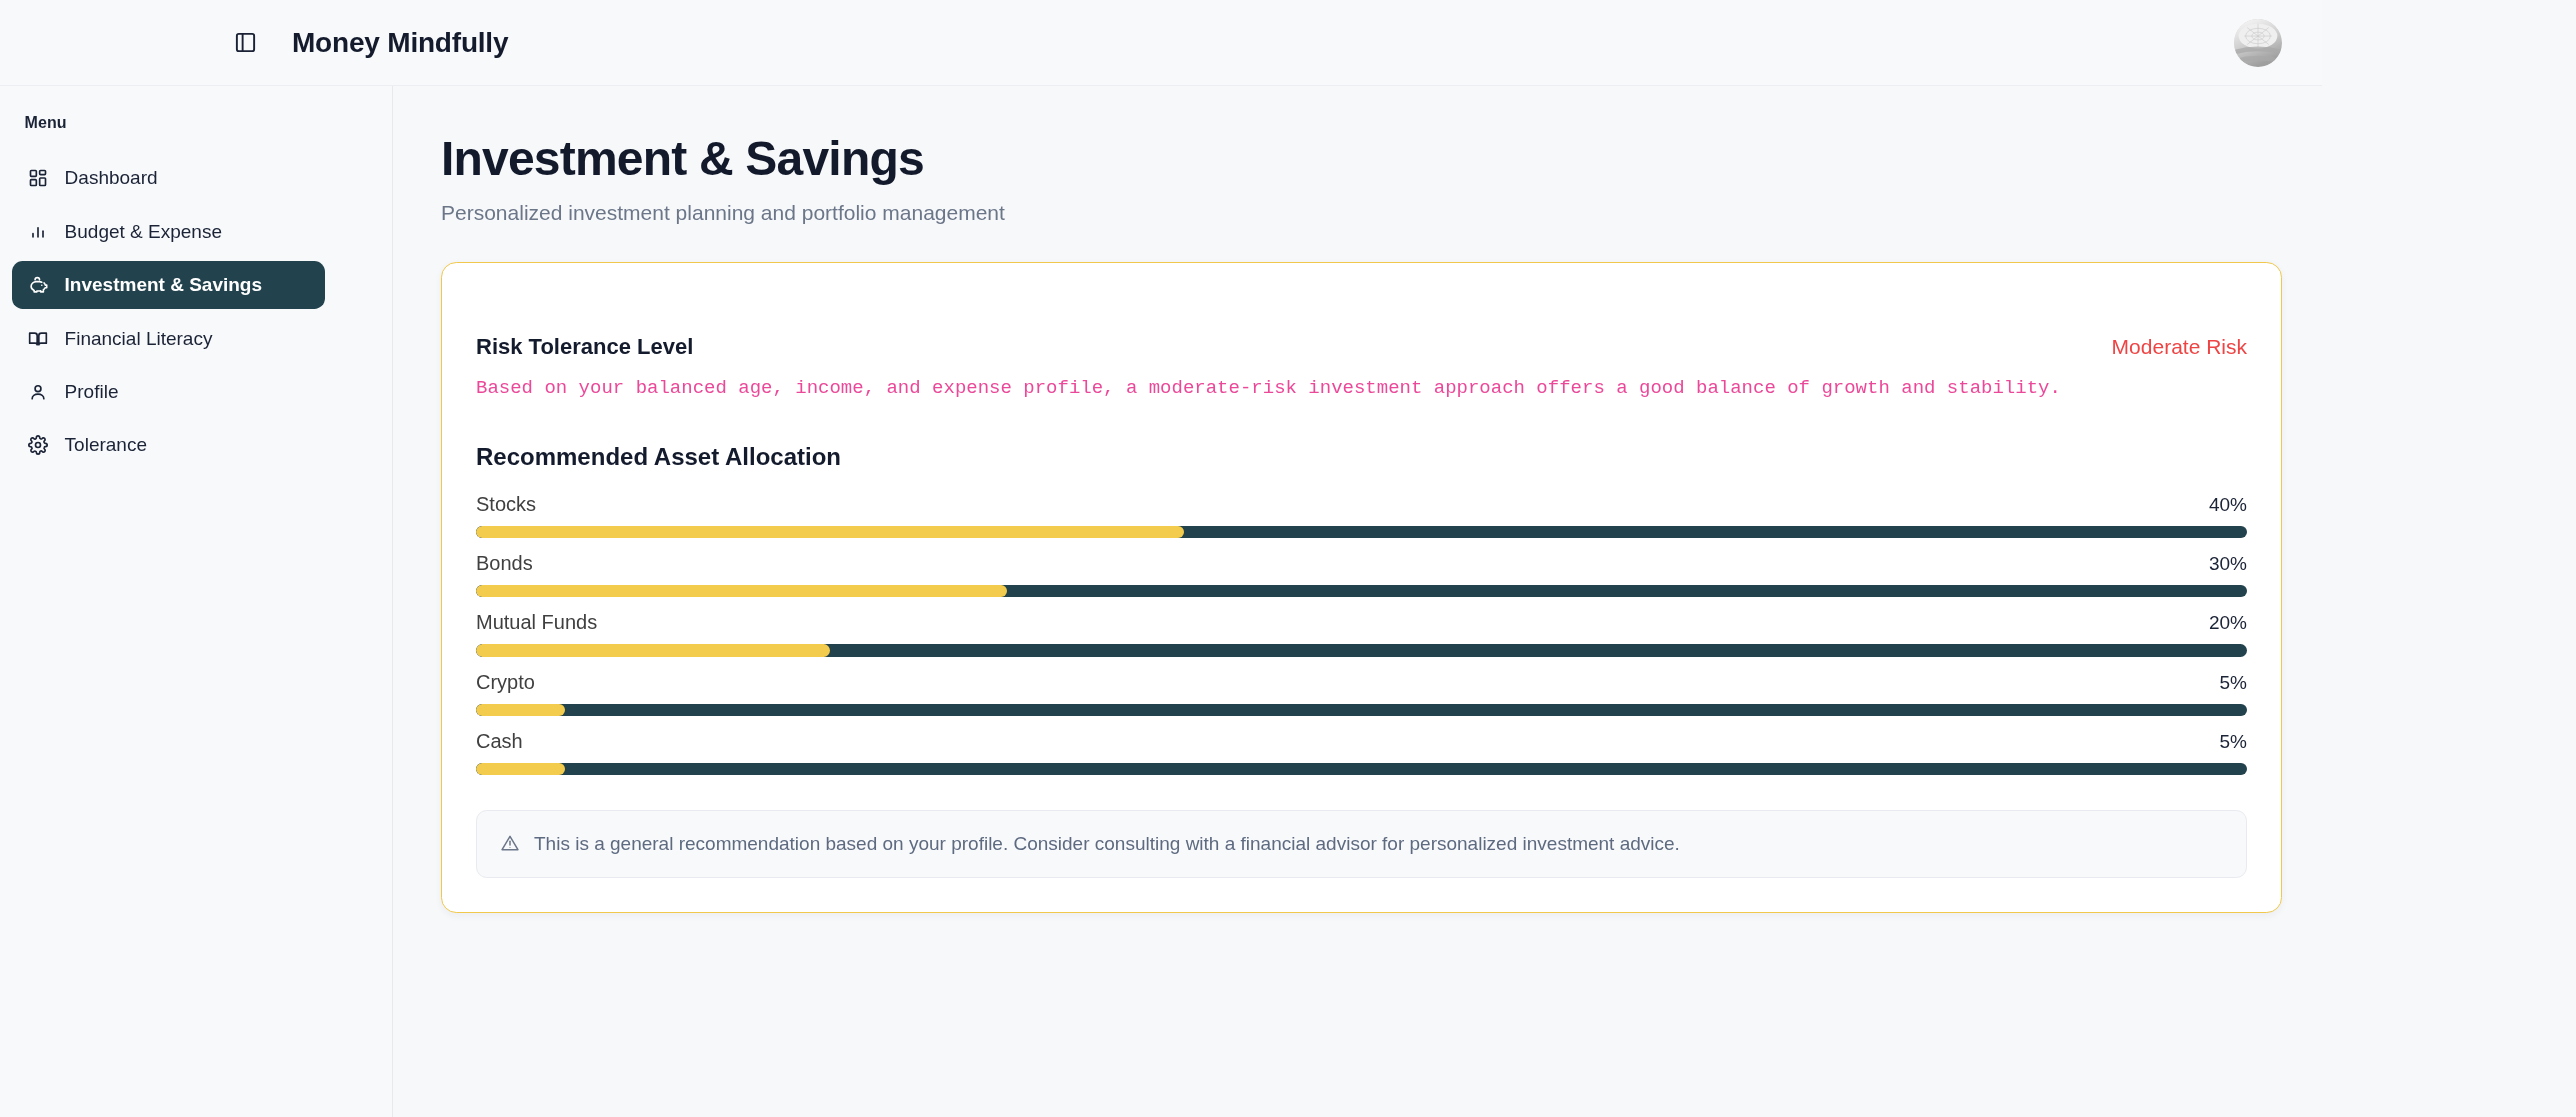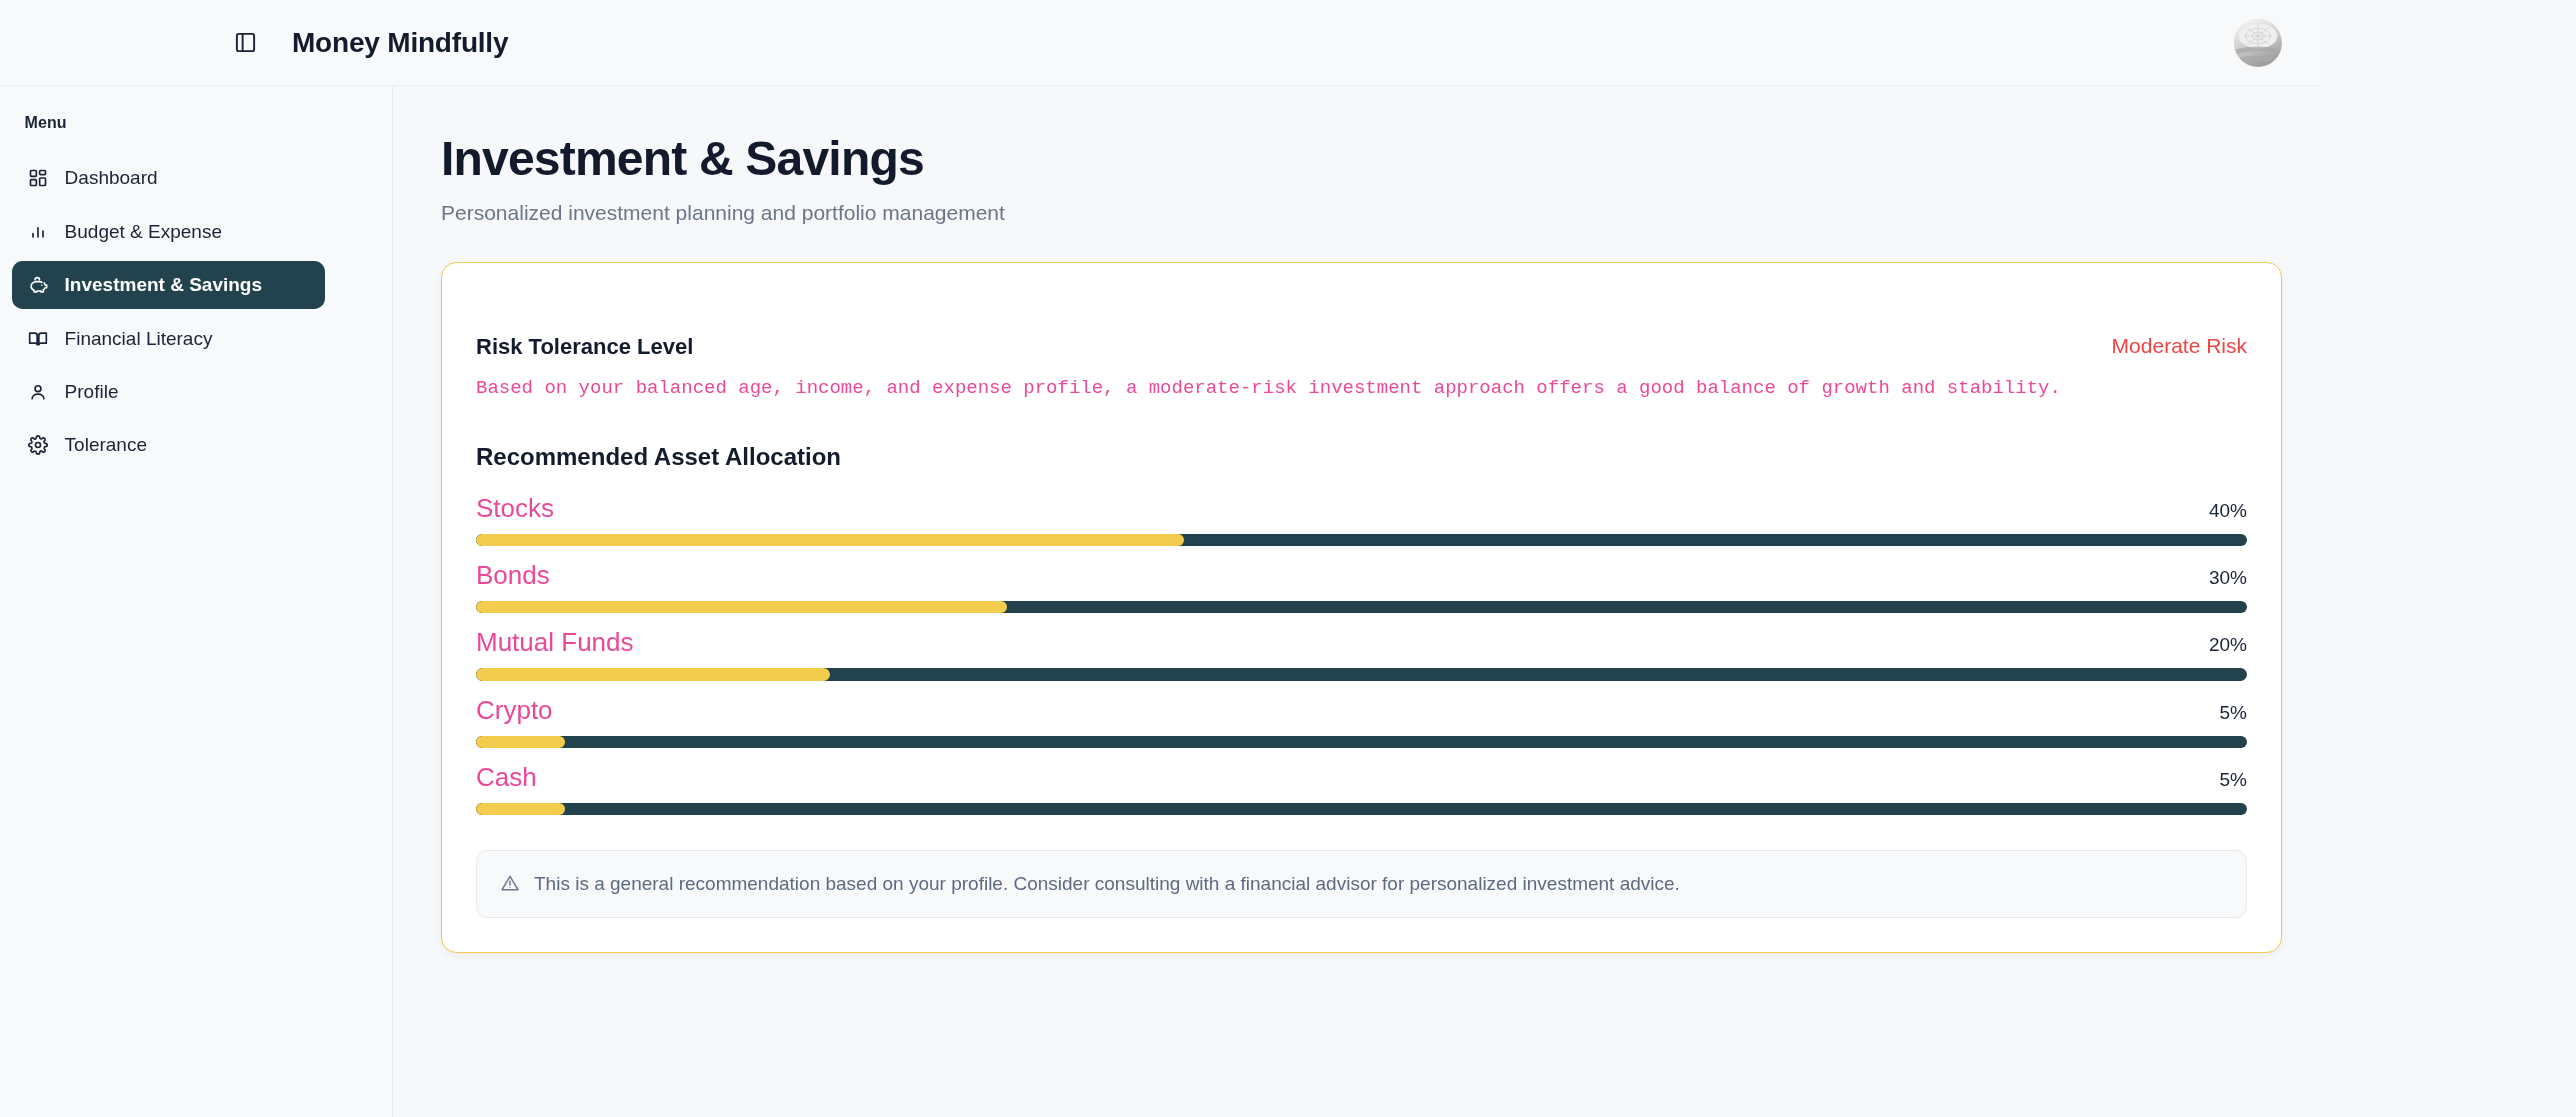--- a/index.html
+++ b/index.html
@@ -80,35 +80,35 @@
     background: #ffffff;
     border: 1.5px solid #f1c84c;
     border-radius: 15.3px;
     padding: 31px 34px 34px 34px;
     box-shadow: 0 2.3px 7.7px rgba(20,30,50,0.05);
   }
   .card-title-row { display: flex; align-items: center; gap: 15.3px; }
   .card-title { font-size: 28px; font-weight: bold; color: #141b2d; }
 
   .section-head-row {
-    display: flex; align-items: flex-start; justify-content: space-between;
+    display: flex; align-items: center; justify-content: space-between;
     margin-top: 40px;
     gap: 28px;
   }
   .section-title { font-size: 22px; font-weight: bold; color: #141b2d; }
   .risk-badge { font-size: 21px; font-weight: normal; color: #ef4444; }
   .risk-desc { margin-top: 17px; font-size: 19px; color: #ec4899; font-family: Liberation Mono, monospace; }
 
   .alloc-title { margin-top: 44px; font-size: 24px; font-weight: bold; color: #141b2d; }
 
   .alloc-list { margin-top: 21.5px; }
   .alloc-row { margin-bottom: 14px; }
   .alloc-row:last-child { margin-bottom: 0; }
   .alloc-head { display: flex; align-items: baseline; justify-content: space-between; }
-  .alloc-name { font-size: 26px; color: #ec4899; }
+  .alloc-name { font-size: 20px; color: #404040; }
   .alloc-pct { font-size: 19px; color: #1b2336; }
   .bar-track {
     margin-top: 10px;
     height: 12.3px;
     background: #22424e;
     border-radius: 7px;
     overflow: hidden;
   }
   .bar-fill { height: 100%; background: #f4cc4d; border-radius: 7px; }
 

